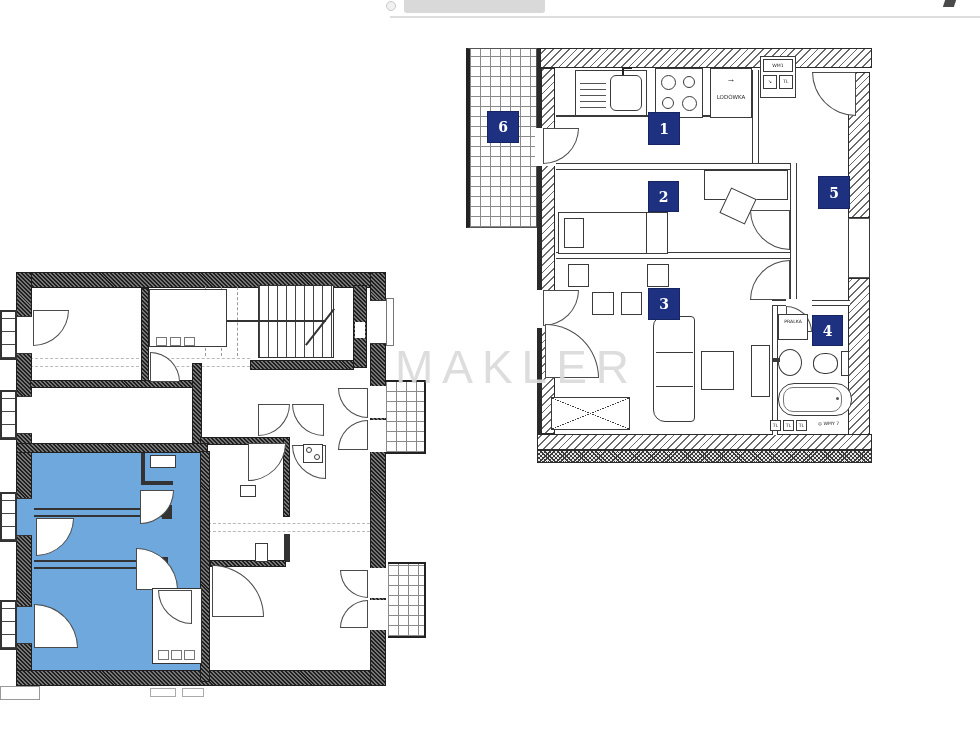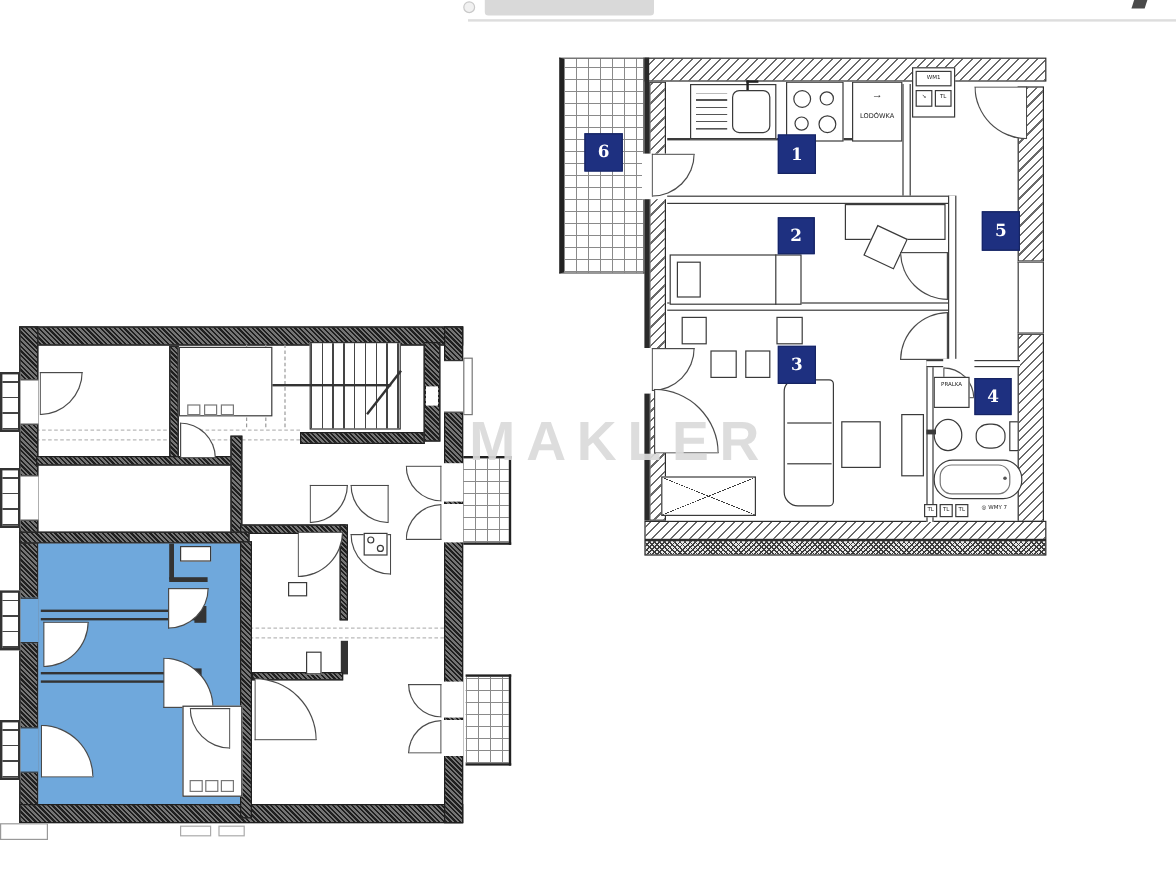--- a/index.html
+++ b/index.html
@@ -33,21 +33,21 @@
   .t5{font-size:5.5px;line-height:1.1;color:#222;font-family:"DejaVu Sans",sans-serif;}
   .t4{font-size:4.6px;line-height:1.1;color:#222;font-family:"DejaVu Sans",sans-serif;}
   .ctr{display:flex;align-items:center;justify-content:center;text-align:center;}
   .xbox{border:1.3px solid #3a3a3a;background:
     linear-gradient(to top right,transparent 49.5%,#3a3a3a 49.5% 50.5%,transparent 50.5%),
     linear-gradient(to bottom right,transparent 49.5%,#3a3a3a 49.5% 50.5%,transparent 50.5%),#fff;}
   .circ{border:1.2px solid #3a3a3a;border-radius:50%;background:#fff;}
   .blue{background:#6fa8dc;}
   .bay{background:#fff;border:2px solid #333;
     background-image:repeating-linear-gradient(0deg,#444 0 1.4px,transparent 1.4px 13px);}
-  .wm{font-family:"Liberation Sans",sans-serif;font-weight:700;font-size:46px;letter-spacing:9px;
+  .wm{font-family:"Liberation Sans",sans-serif;font-weight:400;font-size:46px;letter-spacing:9px;
       color:rgba(218,218,218,.92);z-index:60;padding-left:28px;}
 </style>
 </head>
 <body>
 
 <div id="stage">
 
   <div class="ab" style="left:386px;top:1px;width:10px;height:10px;border:1px solid #c9c9c9;border-radius:50%;background:#f1f1f1;"></div>
   <div class="ab" style="left:404px;top:0;width:141px;height:13px;background:#d9d9d9;border-radius:0 0 3px 3px;"></div>
   <div class="ab" style="left:390px;top:16px;width:590px;height:1.6px;background:#ddd;"></div>

